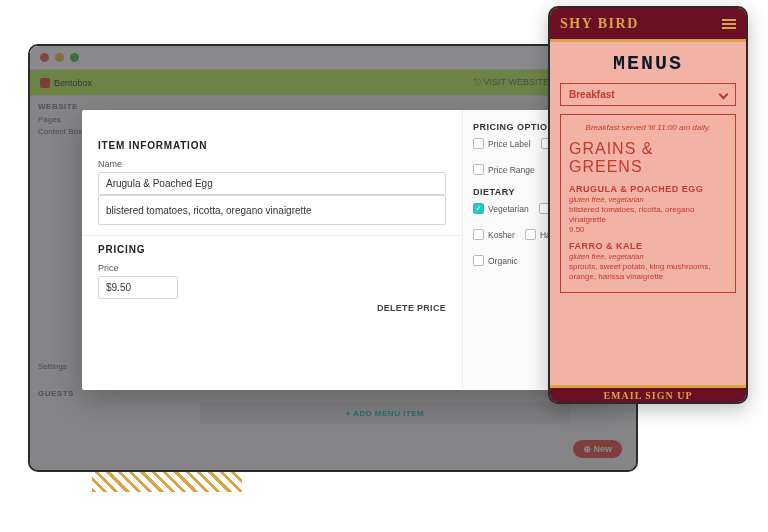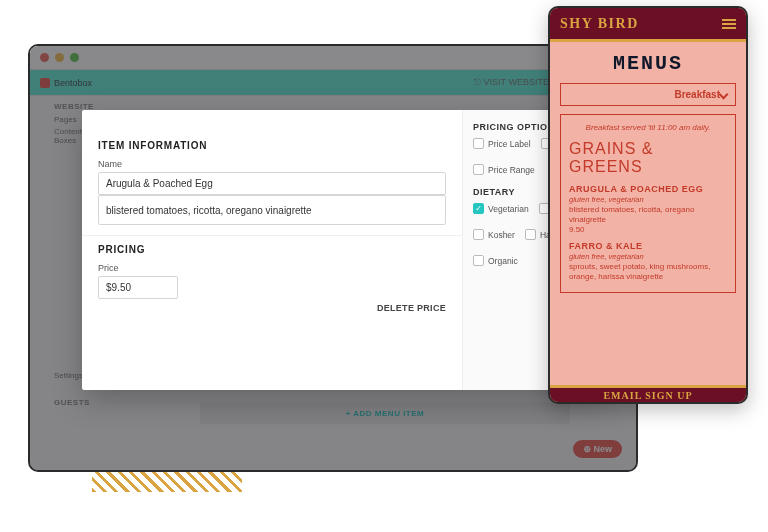--- a/index.html
+++ b/index.html
@@ -1,25 +1,25 @@
 <!DOCTYPE html>
 <html><head>
 <meta charset="utf-8">
 <style>
 *{box-sizing:border-box;margin:0;padding:0;font-family:-apple-system,BlinkMacSystemFont,"Segoe UI",Helvetica,Arial,sans-serif}
 body{background:#fff;width:768px;height:532px;position:relative;overflow:hidden}
 .browser{position:absolute;left:28px;top:44px;width:610px;height:428px;background:#f5f5f6;border-radius:10px;border:2px solid #2b2b2b;overflow:hidden}
 .browser-top{height:24px;background:#fff;border-bottom:1px solid #e6e6e6;display:flex;align-items:center;padding:0 10px;gap:6px}
 .dot{width:9px;height:9px;border-radius:50%}
 .dot.red{background:#ed6a5e}.dot.yellow{background:#f5bf4f}.dot.green{background:#61c554}
-.app-header{height:26px;background:#5eead4;border-bottom:1px solid #e6e6e6;display:flex;align-items:center;justify-content:space-between;padding:0 10px;font-size:9px;color:#444}
+.app-header{height:26px;background:#bef264;border-bottom:1px solid #e6e6e6;display:flex;align-items:center;justify-content:space-between;padding:0 10px;font-size:9px;color:#444}
 .app-header .left{display:flex;align-items:center;gap:4px}
 .brand-mark{width:10px;height:10px;background:#e85a4f;border-radius:2px}
 .app-header .right{display:flex;gap:10px;color:#777}
-.sidebar{position:absolute;left:0;top:50px;width:90px;padding:6px 24px;font-size:8px;color:#666}
+.sidebar{position:absolute;left:0;top:50px;width:90px;padding:6px 8px;font-size:8px;color:#666}
 .sidebar .hdr{font-size:8px;font-weight:700;letter-spacing:.5px;color:#888;margin-bottom:4px}
 .sidebar .item{margin:3px 0;font-size:8px;color:#777}
 .column-label{position:absolute;left:160px;top:72px;font-size:11px;font-weight:700;color:#222}
 .teal-btn{background:#26c6c0;color:#fff;font-size:7px;font-weight:700;padding:3px 8px;border-radius:3px;letter-spacing:.3px}
 .teal-group{position:absolute;left:340px;top:68px;display:flex;gap:6px}
 .add-menu-item{position:absolute;left:170px;top:356px;width:370px;height:22px;background:#e8e8e8;border-radius:3px;color:#26c6c0;font-size:8px;font-weight:700;display:flex;align-items:center;justify-content:center;letter-spacing:.5px}
 .new-btn{position:absolute;right:14px;bottom:12px;background:#e85a4f;color:#fff;font-size:9px;font-weight:700;padding:4px 10px;border-radius:10px}
 .darken{position:absolute;inset:0;background:rgba(40,40,45,.55);pointer-events:none}
 .modal{position:absolute;left:82px;top:110px;width:530px;height:280px;background:#fff;border-radius:2px;box-shadow:0 10px 30px rgba(0,0,0,.25);display:flex;overflow:hidden}
 .modal-main{flex:1;padding:30px 16px 10px}
@@ -36,21 +36,21 @@
 .chk{display:flex;align-items:center;gap:4px;font-size:8.5px;color:#555}
 .box{width:11px;height:11px;border:1px solid #bbb;border-radius:2px;display:inline-flex;align-items:center;justify-content:center;background:#fff;color:#fff;font-size:8px}
 .box.on{background:#26c6c0;border-color:#26c6c0}
 .side-gap{height:12px}
 .phone{position:absolute;right:20px;top:6px;width:200px;height:398px;background:#f2b3a6;border:2px solid #2b2b2b;border-radius:10px;overflow:hidden;box-shadow:0 6px 20px rgba(0,0,0,.25)}
 .phone-bar{height:34px;background:#6b1024;display:flex;align-items:center;justify-content:space-between;padding:0 10px;border-bottom:3px solid #d9a441}
 .phone-brand{color:#d9a441;font-weight:900;font-size:14px;letter-spacing:1.5px;font-family:Georgia,serif}
 .burger{width:14px;height:10px;display:flex;flex-direction:column;justify-content:space-between}
 .burger span{height:2px;background:#d9a441}
 .menus-title{color:#0f172a;font-weight:900;font-size:20px;letter-spacing:2px;text-align:center;margin:10px 0 8px;font-family:Liberation Mono, monospace}
-.menu-select{margin:0 10px 8px;border:1.5px solid #c33a2a;padding:5px 8px;display:flex;justify-content:flex-end;align-items:center;color:#c33a2a;font-size:10px;font-weight:700}
+.menu-select{margin:0 10px 8px;border:1.5px solid #c33a2a;padding:5px 8px;display:flex;justify-content:space-between;align-items:center;color:#c33a2a;font-size:10px;font-weight:700}
 .chev{border:solid #c33a2a;border-width:0 2px 2px 0;display:inline-block;padding:2.5px;transform:rotate(45deg)}
 .menu-body{margin:0 10px;border:1.5px solid #c33a2a;padding:8px 8px 10px;font-size:8.5px;color:#c33a2a}
 .served{font-style:italic;font-size:8px;margin-bottom:8px;text-align:center}
 .gg{font-family:Impact,Haettenschweiler,sans-serif;font-size:16px;letter-spacing:1px;margin-bottom:8px}
 .dish{font-weight:900;font-size:9px;letter-spacing:.5px;margin-top:6px}
 .diet{font-style:italic;font-size:7.5px;margin:1px 0}
 .ddesc{font-size:8px;line-height:1.25}
 .signup{position:absolute;left:0;right:0;bottom:0;height:17px;background:#6b1024;border-top:3px solid #d9a441;color:#d9a441;font-weight:900;font-size:10px;letter-spacing:1px;display:flex;align-items:center;justify-content:center;font-family:Georgia,serif}
 .hatch{position:absolute;left:92px;top:456px;width:150px;height:36px;background:repeating-linear-gradient(45deg,#d9a441 0 3px,transparent 3px 8px);z-index:-1}
 </style>

